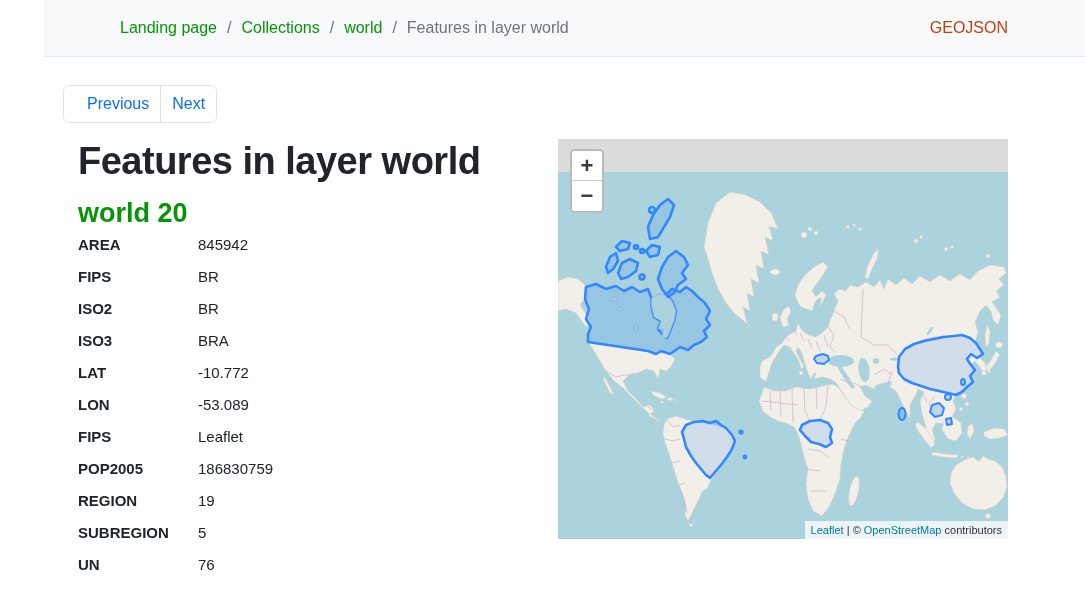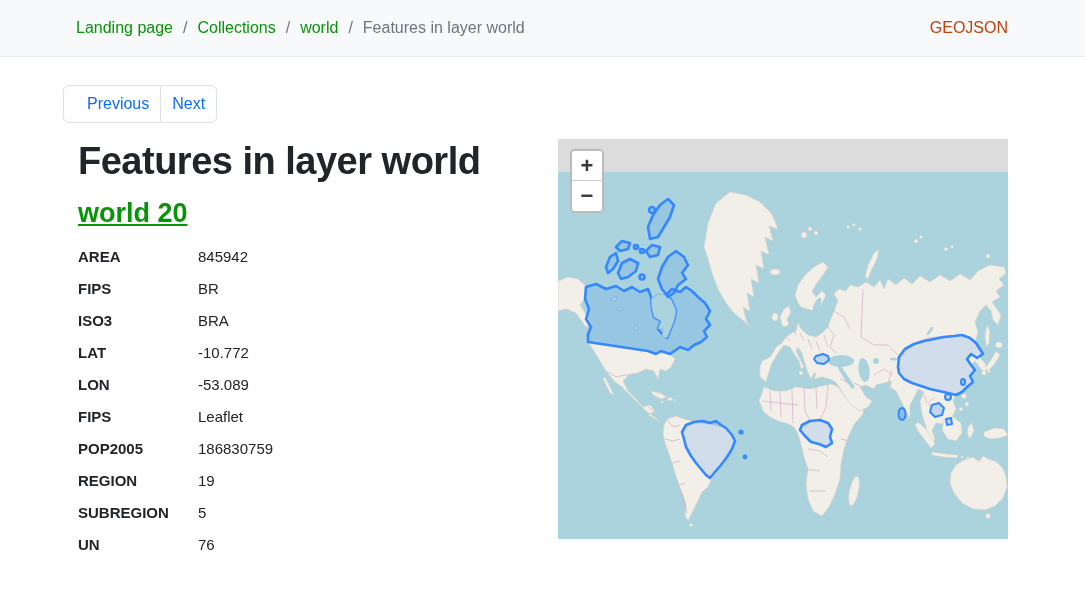--- a/index.html
+++ b/index.html
@@ -2,40 +2,40 @@
 <html><head>
 <meta charset="utf-8">
 <style>
   * { margin:0; padding:0; box-sizing:border-box; }
   html,body { width:1085px; height:599px; overflow:hidden; background:#fff;
     font-family:"Liberation Sans", sans-serif; color:#212529; }
 
   
   .topbar { height:57px; background:#f8f9fa; border-bottom:1px solid #e7e9ec;
     display:flex; align-items:center; justify-content:space-between;
-    padding:0 77px 0 76px; font-size:16px; }
+    padding:0 77px 0 76px; font-size:16px;margin-left:44px; }
   .crumbs { display:flex; align-items:center; gap:10px; }
   .crumb-link { color:#089408; text-decoration:none; cursor:pointer; }
   .crumb-sep { color:#6c757d; }
   .crumb-current { color:#6c757d; }
   .fmt-link { color:#c2410c; text-decoration:none; cursor:pointer; }
 
   
   .main { padding:28px 0 0 63px; }
   .pager { display:inline-flex; margin-bottom:16px; }
   .page-btn { background:#fff; border:1px solid #dee2e6; color:#0d6efd;
     font-size:16px; font-family:inherit; padding:6px 11px; cursor:pointer; line-height:1.5; }
   .page-btn.prev { border-radius:6px 0 0 6px;padding-left:23px; }
   .page-btn.next { border-radius:0 6px 6px 0; margin-left:-1px; }
 
   .row { display:flex; align-items:flex-start; }
   .left-col { width:480px; padding-left:15px; }
   h1.title { font-size:38px; font-weight:700; color:#212529; line-height:1.2; letter-spacing:-0.5px; }
-  h2.subtitle { font-size:27px; font-weight:700; color:#089408; margin-top:13px;text-decoration:underline; }
-  table.props { margin-top:12px; border-collapse:collapse; font-size:15px; }
+  h2.subtitle { font-size:27px; font-weight:700; color:#089408; margin-top:13px; }
+  table.props { margin-top:0; border-collapse:collapse; font-size:15px; }
   table.props td { height:32px; vertical-align:middle; }
   td.k { font-weight:700; width:120px; }
   td.v { font-weight:400; }
 
   
   .map-wrap { position:relative; width:450px; height:400px; margin-left:15px;
     background:#dcdcdc; overflow:hidden; flex:none; }
   .map-wrap svg { display:block; }
   .zoomctl { position:absolute; top:10px; left:12px; width:34px;
     border:2px solid rgba(0,0,0,0.27); border-radius:5px; overflow:hidden; background:#fff; }
@@ -84,20 +84,24 @@
       <h1 class="title">Features in layer world</h1>
       <h2 class="subtitle">world 20</h2>
       <table class="props">
         <tbody>
           <tr>
               <td class="k">AREA</td>
               <td class="v">845942</td>
             </tr>
           <tr>
               <td class="k">FIPS</td>
+              <td class="v">BR</td>
+            </tr>
+          <tr>
+              <td class="k">ISO2</td>
               <td class="v">BR</td>
             </tr>
           <tr>
               <td class="k">ISO3</td>
               <td class="v">BRA</td>
             </tr>
           <tr>
               <td class="k">LAT</td>
               <td class="v">-10.772</td>
             </tr>
@@ -299,15 +303,22 @@
 
           <path class="hl2" d="M388,280 L393,279 L394,285 L389,286 Z"></path>
         </g>
       </svg>
 
       <div class="zoomctl">
         <div class="zbtn in">+</div>
         <div class="zbtn out">−</div>
       </div>
 
+      <div class="attrib">
+        <a>Leaflet</a>
+        <span>|</span>
+        <span>©</span>
+        <a>OpenStreetMap</a>
+        <span>contributors</span>
+      </div>
     </div>
   </div>
 </div>
 
 </body></html>

